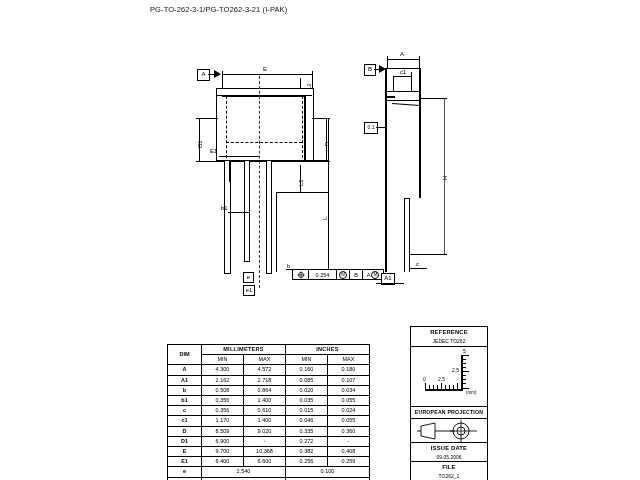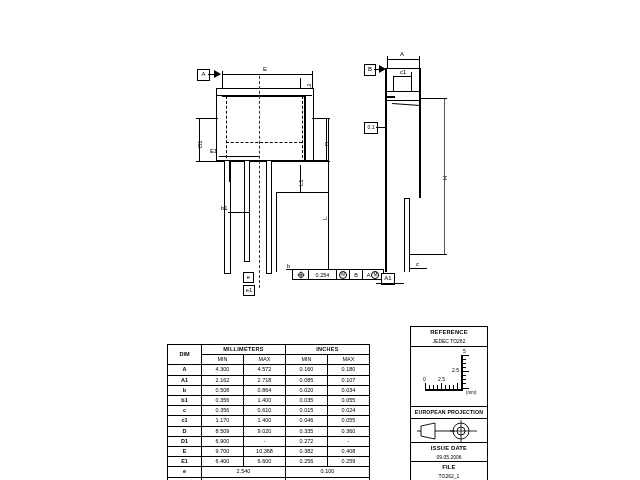--- a/index.html
+++ b/index.html
@@ -67,20 +67,21 @@
   
   .ruler-wrap{position:absolute;}
   .tick{position:absolute;background:#000;width:1px;}
   .tickh{position:absolute;background:#000;height:1px;}
 </style>
 </head>
 <body>
 
 <div class="root">
 
+  <div class="title">PG-TO-262-3-1/PG-TO262-3-21 (I-PAK)</div>
 
   <div>
 
     <div class="datum" style="left:197px;top:69px;width:11px;height:10px;">A</div>
     <div class="ln h1" style="left:208px;top:74px;width:8px;"></div>
     <div class="datum-tri" style="left:214px;top:70px;"></div>
 
     <div class="ln h1" style="left:222px;top:74px;width:90px;"></div>
     <div class="ln v1" style="left:222px;top:71px;height:46px;"></div>
     <div class="ln v1" style="left:312px;top:71px;height:46px;"></div>

